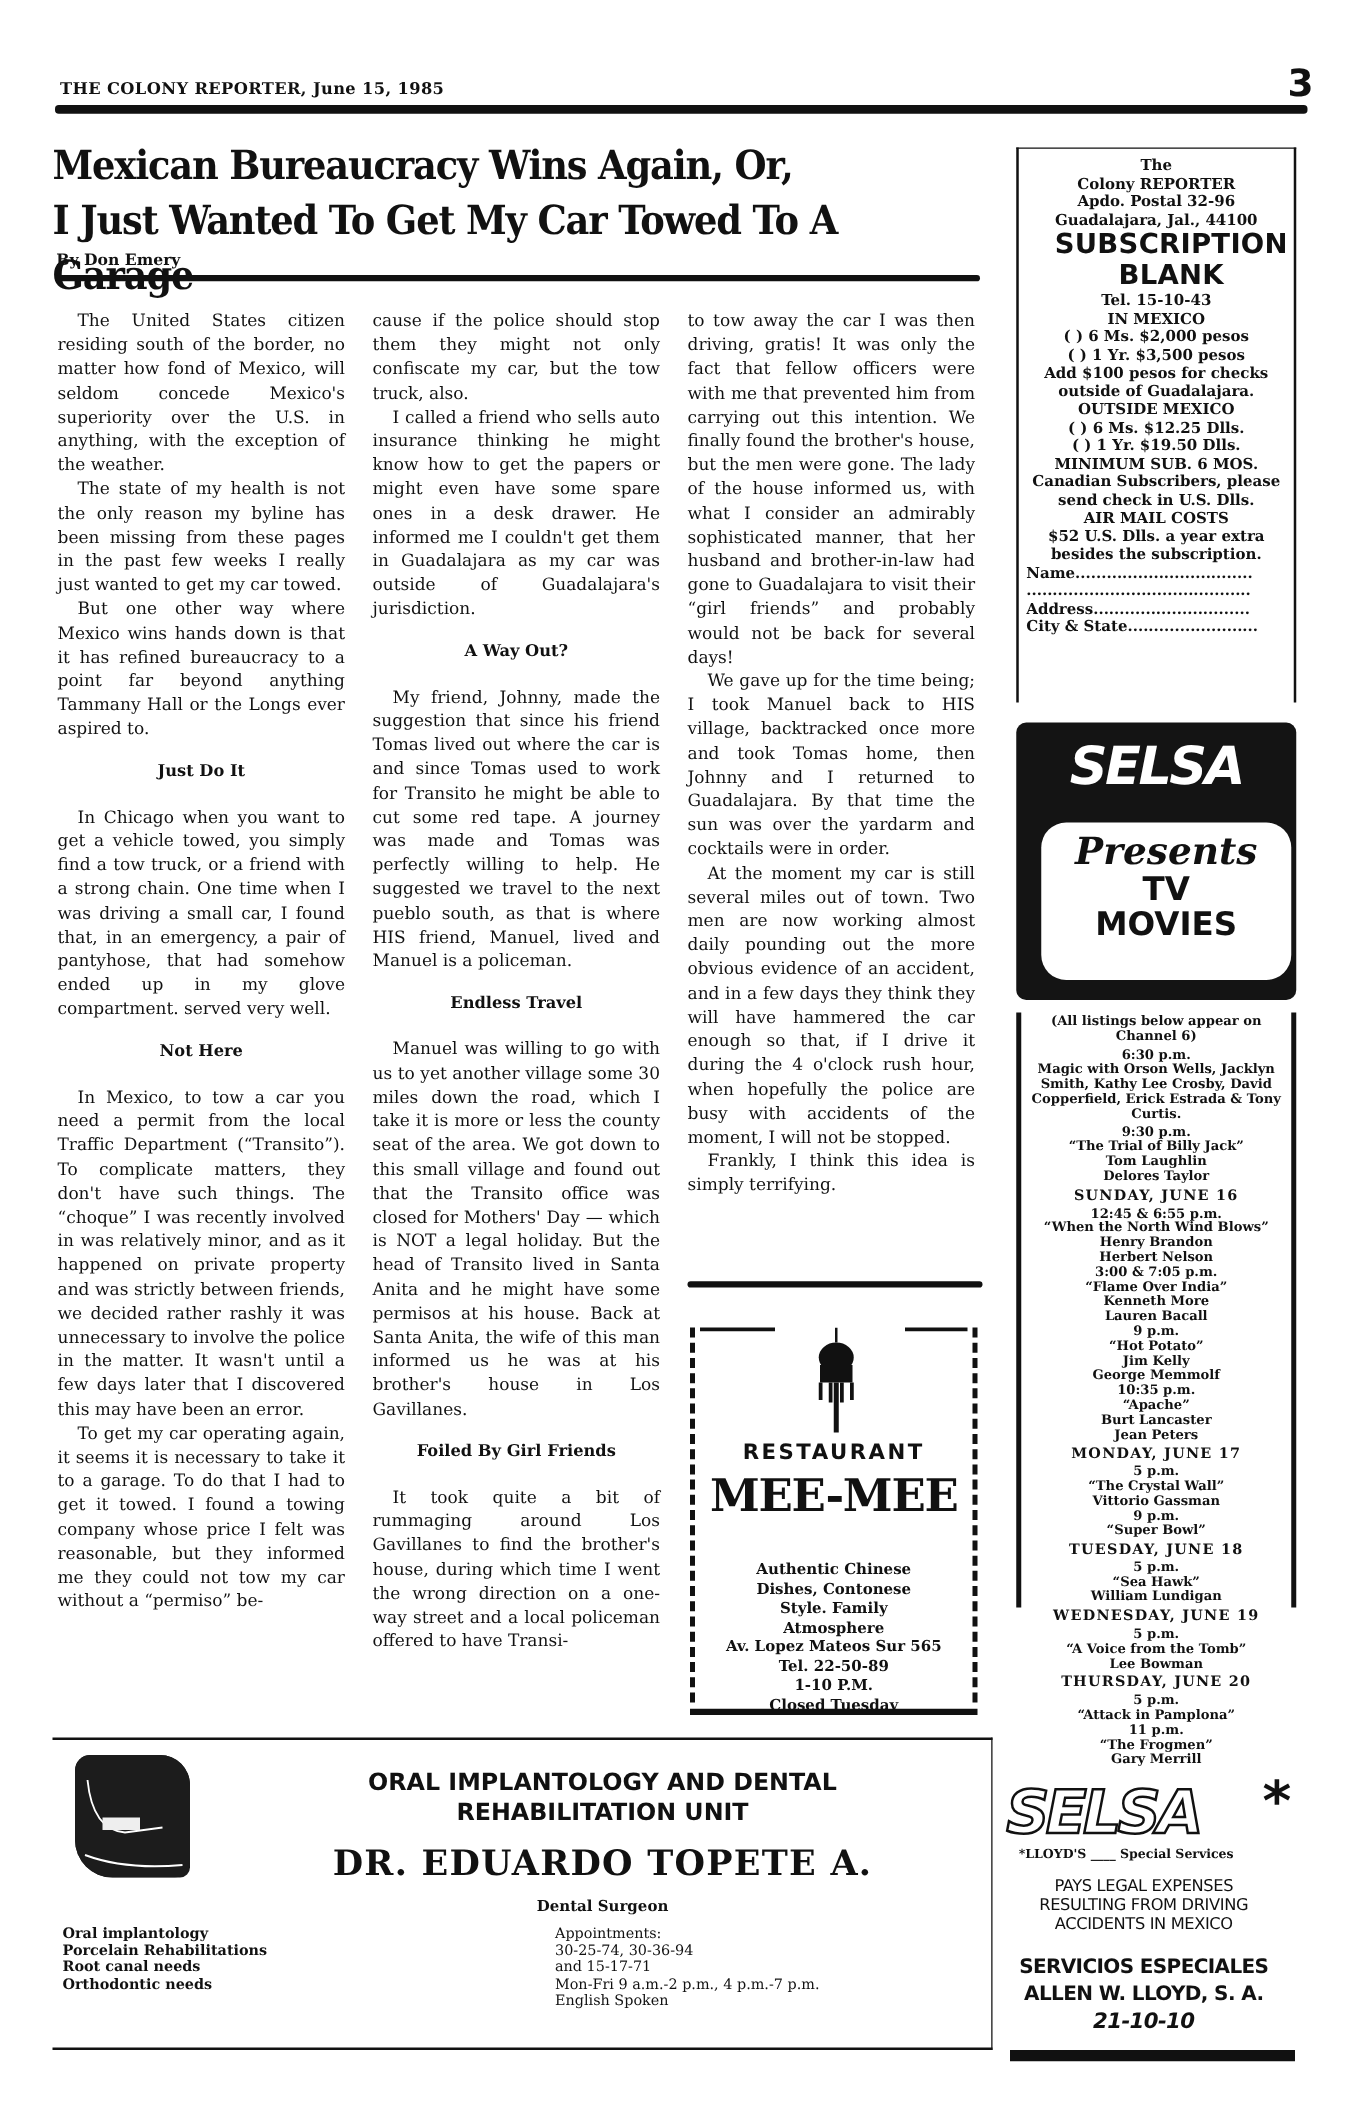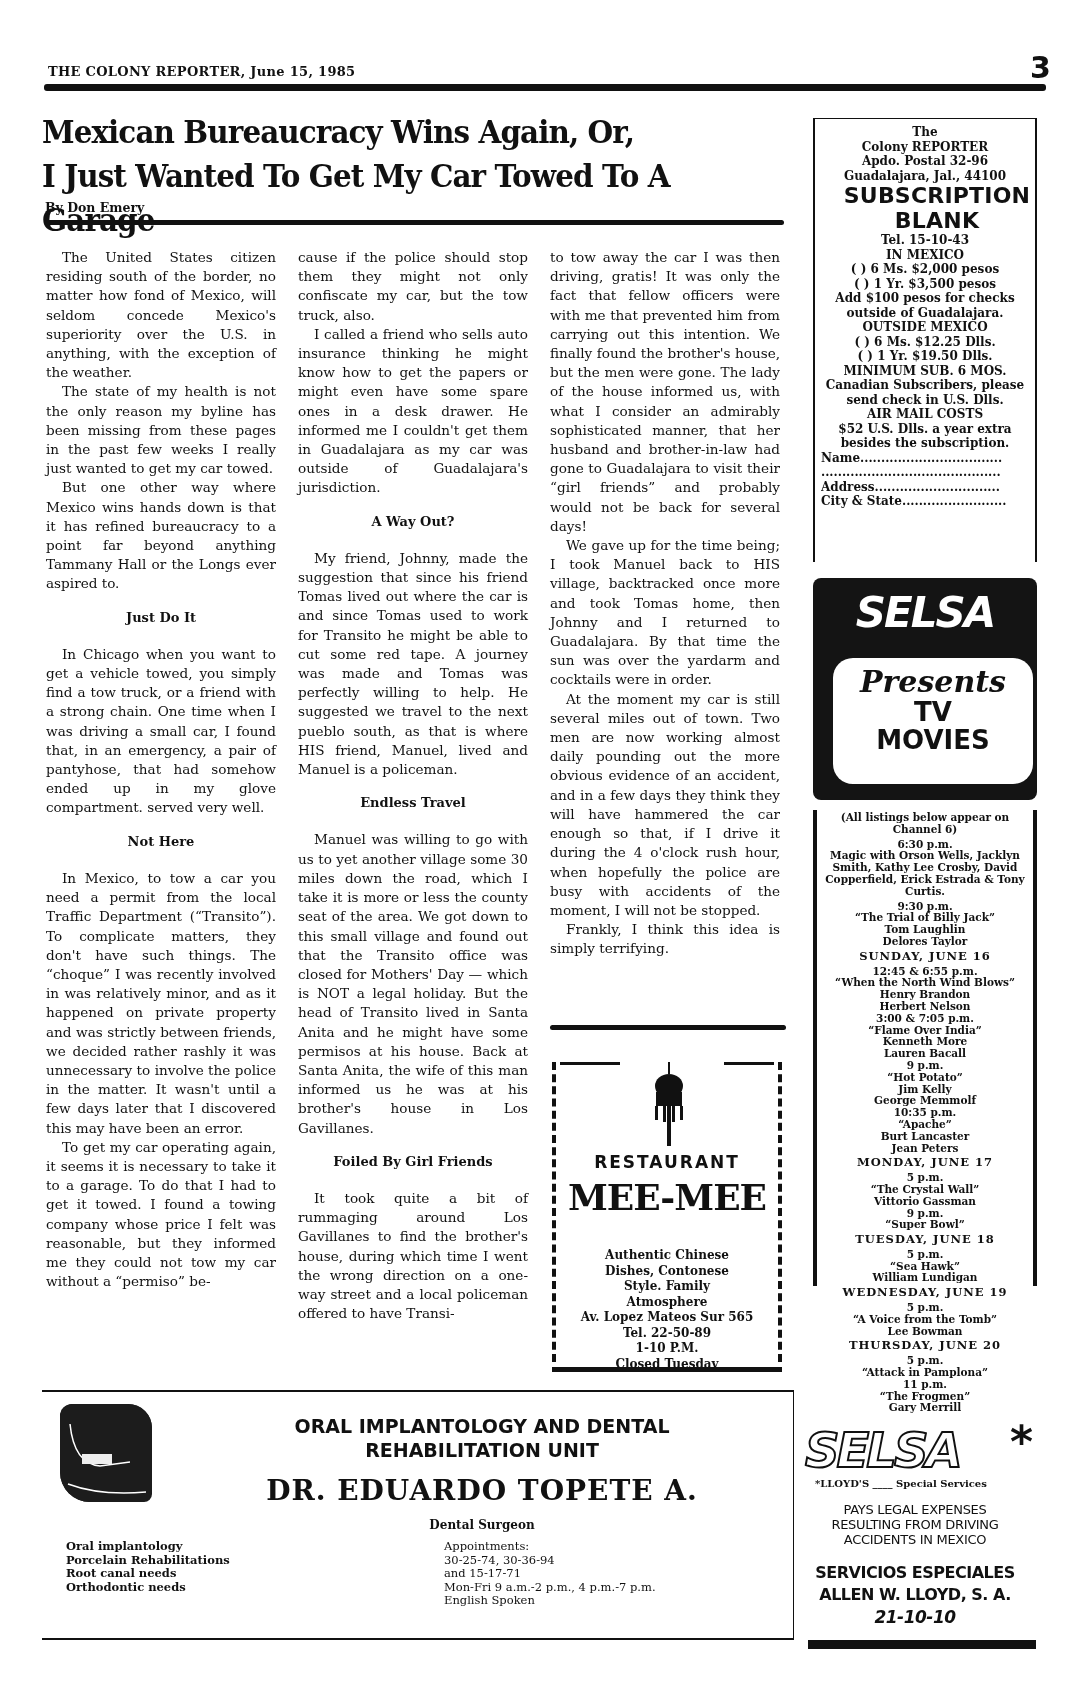--- a/index.html
+++ b/index.html
@@ -54,21 +54,21 @@
   .rest .r-name { top: 114px; width: 100%; font-family: "DejaVu Serif", serif; font-weight: bold; font-size: 36px; letter-spacing: -1px; }
   .rest .r-desc { top: 170px; width: 100%; font-family: "DejaVu Serif", serif; font-weight: bold; font-size: 12px; line-height: 15.5px; margin-top: 16px; }
   .rest .botbar { bottom: -10px; height: 5px; background: #111; left: -4px; right: -4px; }
 
   
   .dental { left: 42px; top: 1390px; width: 752px; height: 250px; border-top: 2px solid #111; border-right: 1.5px solid #111; border-bottom: 2px solid #111; box-sizing: border-box; }
   .jaw { left: 18px; top: 12px; width: 92px; height: 98px; background: #1c1c1c; border-radius: 12px 24px 8px 30px; }
   .d-title { left: 180px; top: 22px; width: 520px; text-align: center; font-family: "DejaVu Sans", sans-serif; font-weight: bold; font-size: 19px; line-height: 24px; }
   .d-doctor { left: 180px; top: 82px; width: 520px; text-align: center; font-family: "DejaVu Serif", serif; font-weight: bold; font-size: 28px; letter-spacing: 1px; }
   .d-surgeon { left: 300px; top: 126px; width: 280px; text-align: center; font-family: "DejaVu Serif", serif; font-weight: bold; font-size: 12px; }
-  .d-services { left: 24px; top: 148px; font-family: "DejaVu Serif", serif; font-weight: bold; font-size: 11.5px; line-height: 13.5px; }
+  .d-services { left: 8px; top: 148px; font-family: "DejaVu Serif", serif; font-weight: bold; font-size: 11.5px; line-height: 13.5px; }
   .d-appts { left: 402px; top: 148px; font-family: "DejaVu Serif", serif; font-weight: normal; font-size: 11.5px; line-height: 13.5px; }
   .d-addr { left: 80px; top: 220px; width: 600px; text-align: center; font-family: "DejaVu Serif", serif; font-weight: bold; font-size: 11.5px; }
 </style>
 </head>
 <body>
 
 <div class="abs masthead">THE COLONY REPORTER, June 15, 1985</div>
 <div class="abs pagenum">3</div>
 <div class="abs rule-thick" style="left:44px;top:84px;width:1002px;"></div>
 

